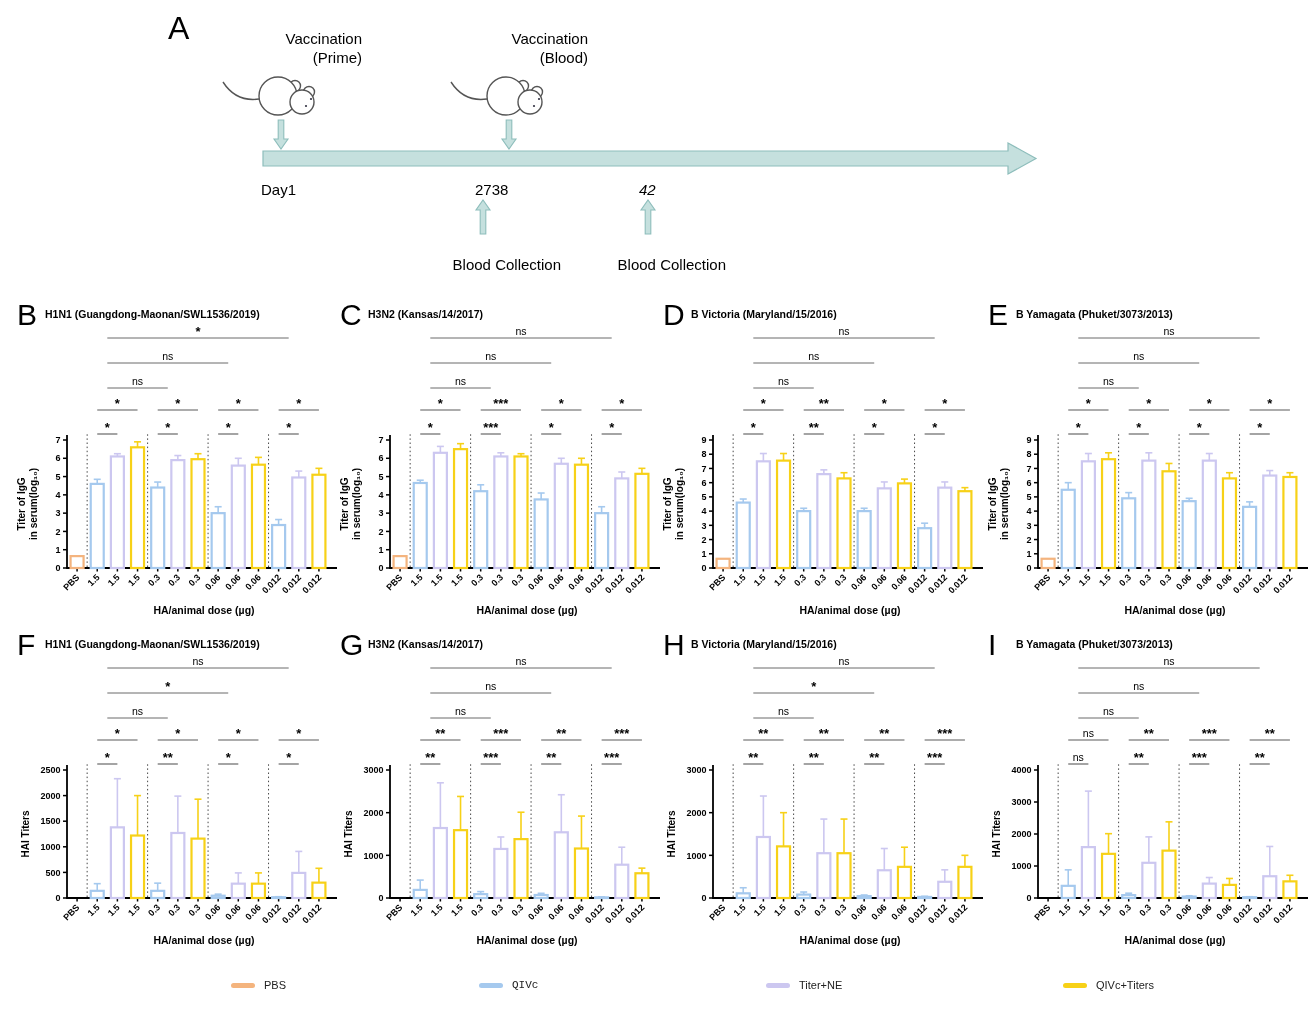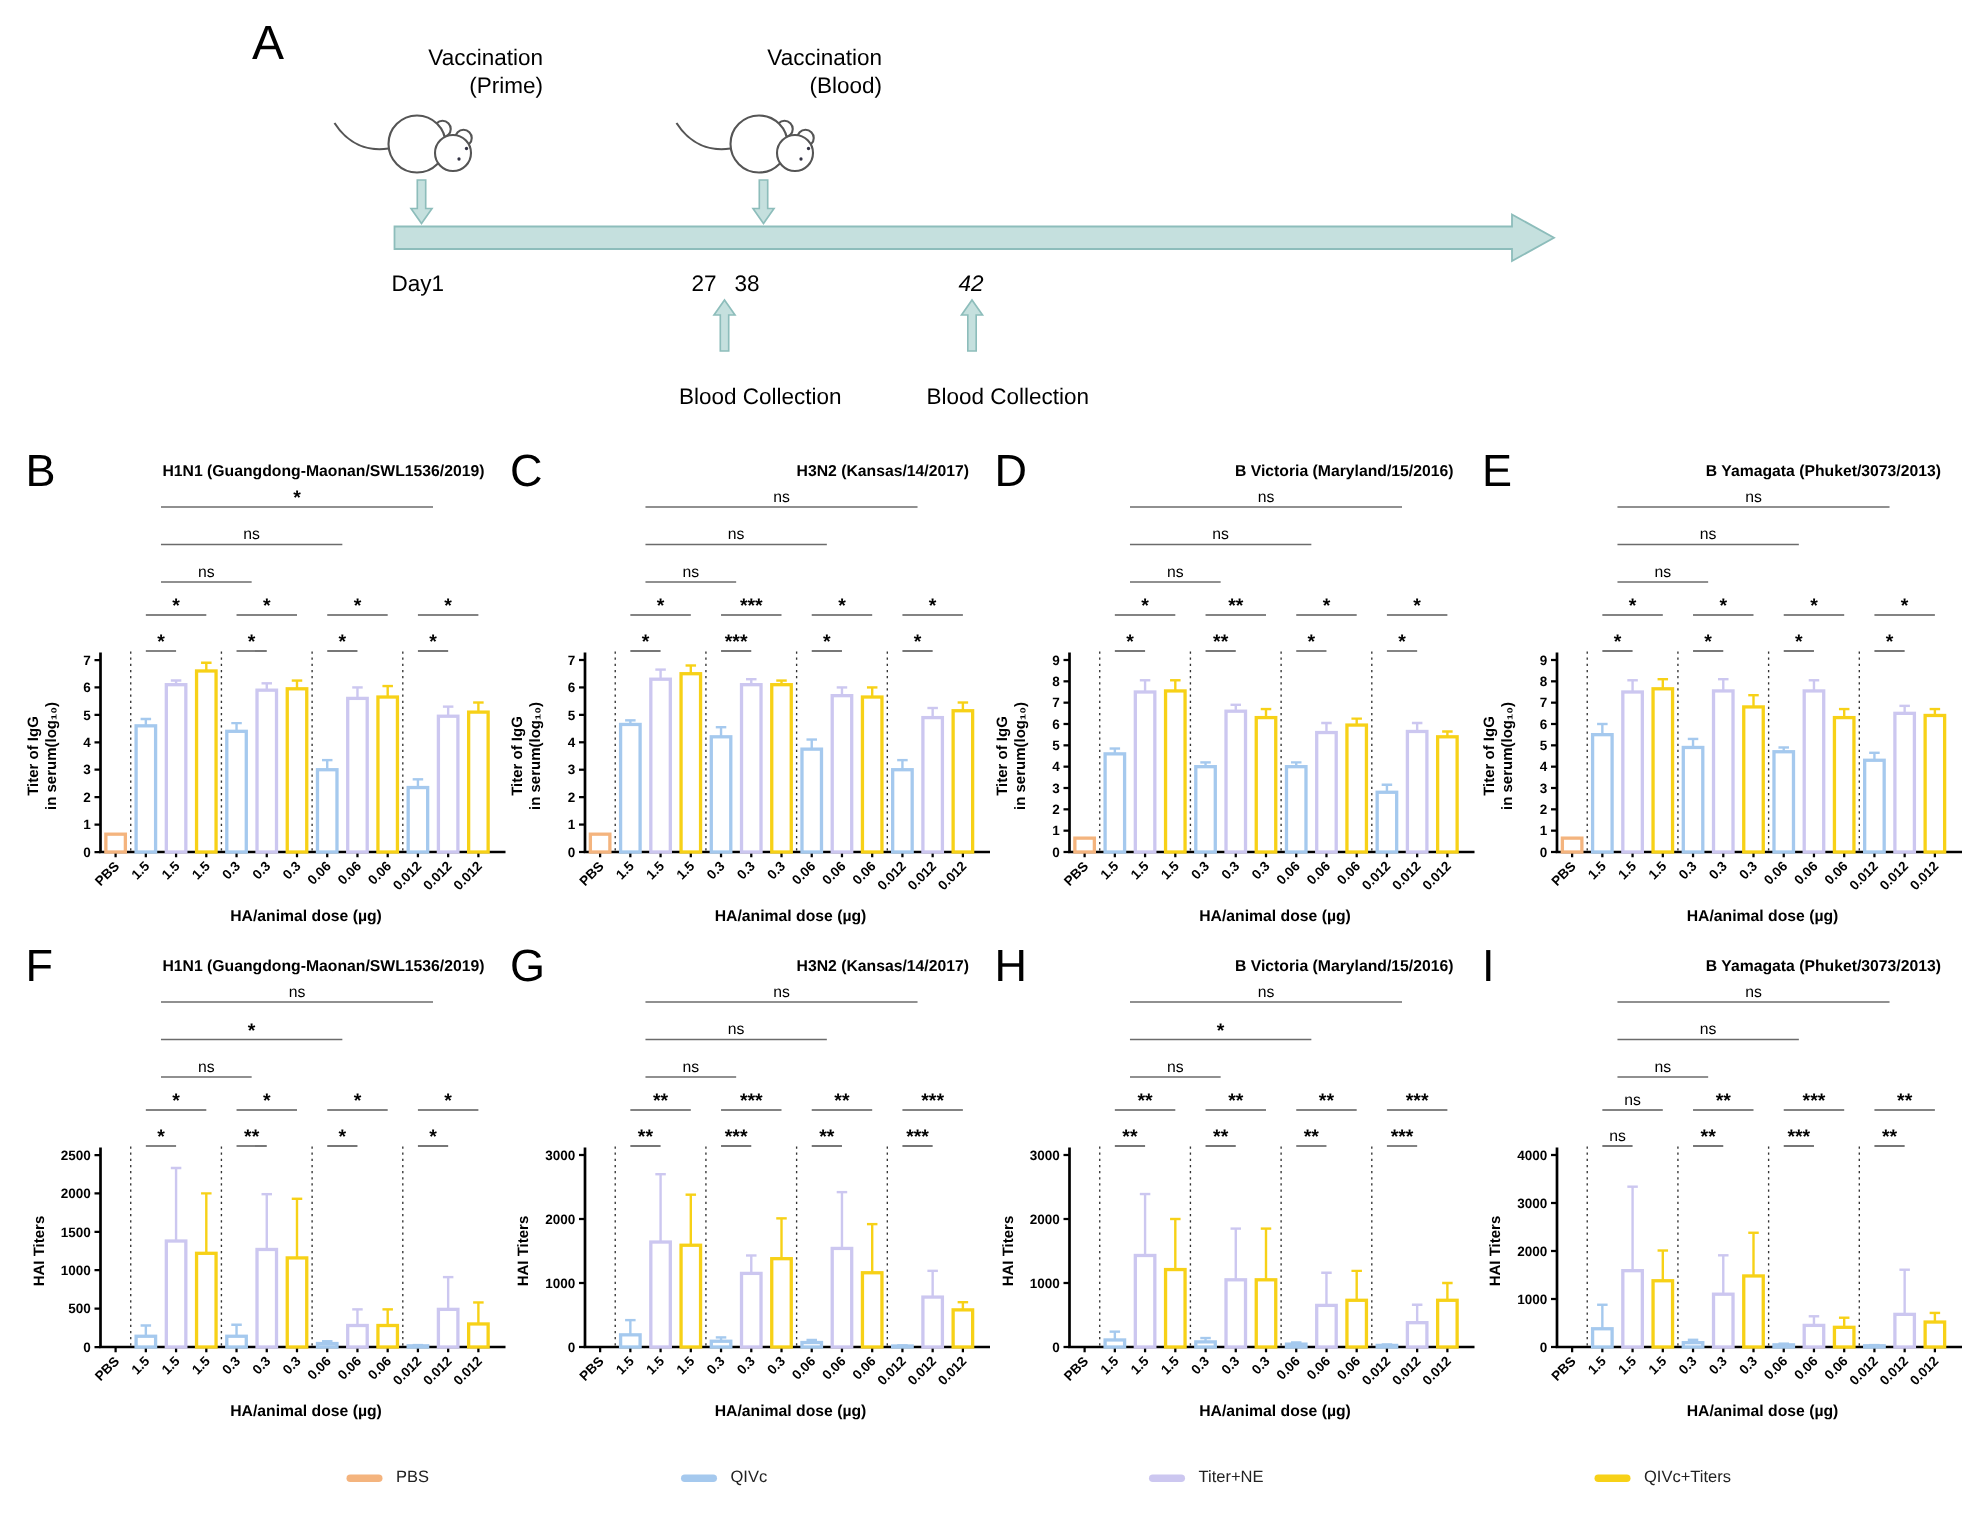--- a/index.html
+++ b/index.html
@@ -3,21 +3,21 @@
 <meta charset="utf-8">
 <style>
   html,body{margin:0;padding:0;}
   body{
     width:1315px;height:1014px;position:relative;background:#ffffff;
     font-family:"Liberation Sans","DejaVu Sans",sans-serif;color:#000;
     overflow:hidden;
   }
   .panel{position:absolute;width:326px;height:330px;}
   .plabel{position:absolute;left:2px;top:0px;font-size:30px;font-weight:400;line-height:1;}
-  .ctitle{position:absolute;left:30px;right:18px;top:8px;text-align:right;font-weight:700;font-size:10.5px;line-height:1.15;}
+  .ctitle{position:absolute;left:30px;right:2px;top:8px;text-align:left;font-weight:700;font-size:10.5px;line-height:1.15;}
   .csvg{position:absolute;left:0;top:0;width:326px;height:330px;}
   #panel-a{position:absolute;left:150px;top:10px;width:920px;height:285px;}
   #panel-a-letter{position:absolute;left:168px;top:12px;font-size:32px;line-height:1;}
   .tl-text{position:absolute;font-size:15px;line-height:1.25;}
   .tl-center{text-align:right;}
   #legend{position:absolute;left:0;top:0;width:1315px;height:1014px;pointer-events:none;}
   .legend-item{position:absolute;top:979px;display:flex;align-items:center;gap:9px;}
   .legend-swatch{width:24px;height:5px;border-radius:2.5px;display:inline-block;}
   .legend-label{font-size:11px;color:#222;}
 </style>
@@ -60,21 +60,21 @@
 
   <div class="tl-text tl-center" style="left:82px;top:20px;width:130px;">
     <div>Vaccination</div>
     <div>(Prime)</div>
   </div>
   <div class="tl-text tl-center" style="left:308px;top:20px;width:130px;">
     <div>Vaccination</div>
     <div>(Blood)</div>
   </div>
   <div class="tl-text" style="left:111px;top:171px;">Day1</div>
-  <div class="tl-text" style="left:311px;top:171px;display:flex;gap:12px;">
+  <div class="tl-text" style="left:325px;top:171px;display:flex;">
     <span>27</span>
     <span>38</span>
   </div>
   <div class="tl-text" style="left:489px;top:171px;font-style:italic;">42</div>
   <div class="tl-text tl-center" style="left:256px;top:246px;width:155px;">Blood Collection</div>
   <div class="tl-text tl-center" style="left:421px;top:246px;width:155px;">Blood Collection</div>
 </div>
 
 <div class="panel" style="left:15px;top:300px;">
   <div class="plabel">B</div>
@@ -977,21 +977,21 @@
         <line x1="92.3076923076923" y1="38" x2="273.6923076923077" y2="38" stroke="#6b6b6b" stroke-width="1"></line>
         <text x="183" y="34.5" font-size="10.5" text-anchor="middle" font-weight="400" fill="#000">ns</text>
       </svg></div>
 </div>
 
 <div id="legend">
     <div class="legend-item" style="left: 231px;">
       <span class="legend-swatch" style="background: rgb(244, 180, 126);"></span>
       <span class="legend-label">PBS</span>
     </div>
-    <div class="legend-item" style="left: 454px;">
+    <div class="legend-item" style="left: 479px; font-family: Liberation Mono, monospace;">
       <span class="legend-swatch" style="background: rgb(165, 201, 238);"></span>
       <span class="legend-label">QIVc</span>
     </div>
     <div class="legend-item" style="left: 766px;">
       <span class="legend-swatch" style="background: rgb(204, 199, 240);"></span>
       <span class="legend-label">Titer+NE</span>
     </div>
     <div class="legend-item" style="left: 1063px;">
       <span class="legend-swatch" style="background: rgb(247, 209, 23);"></span>
       <span class="legend-label">QIVc+Titers</span>

